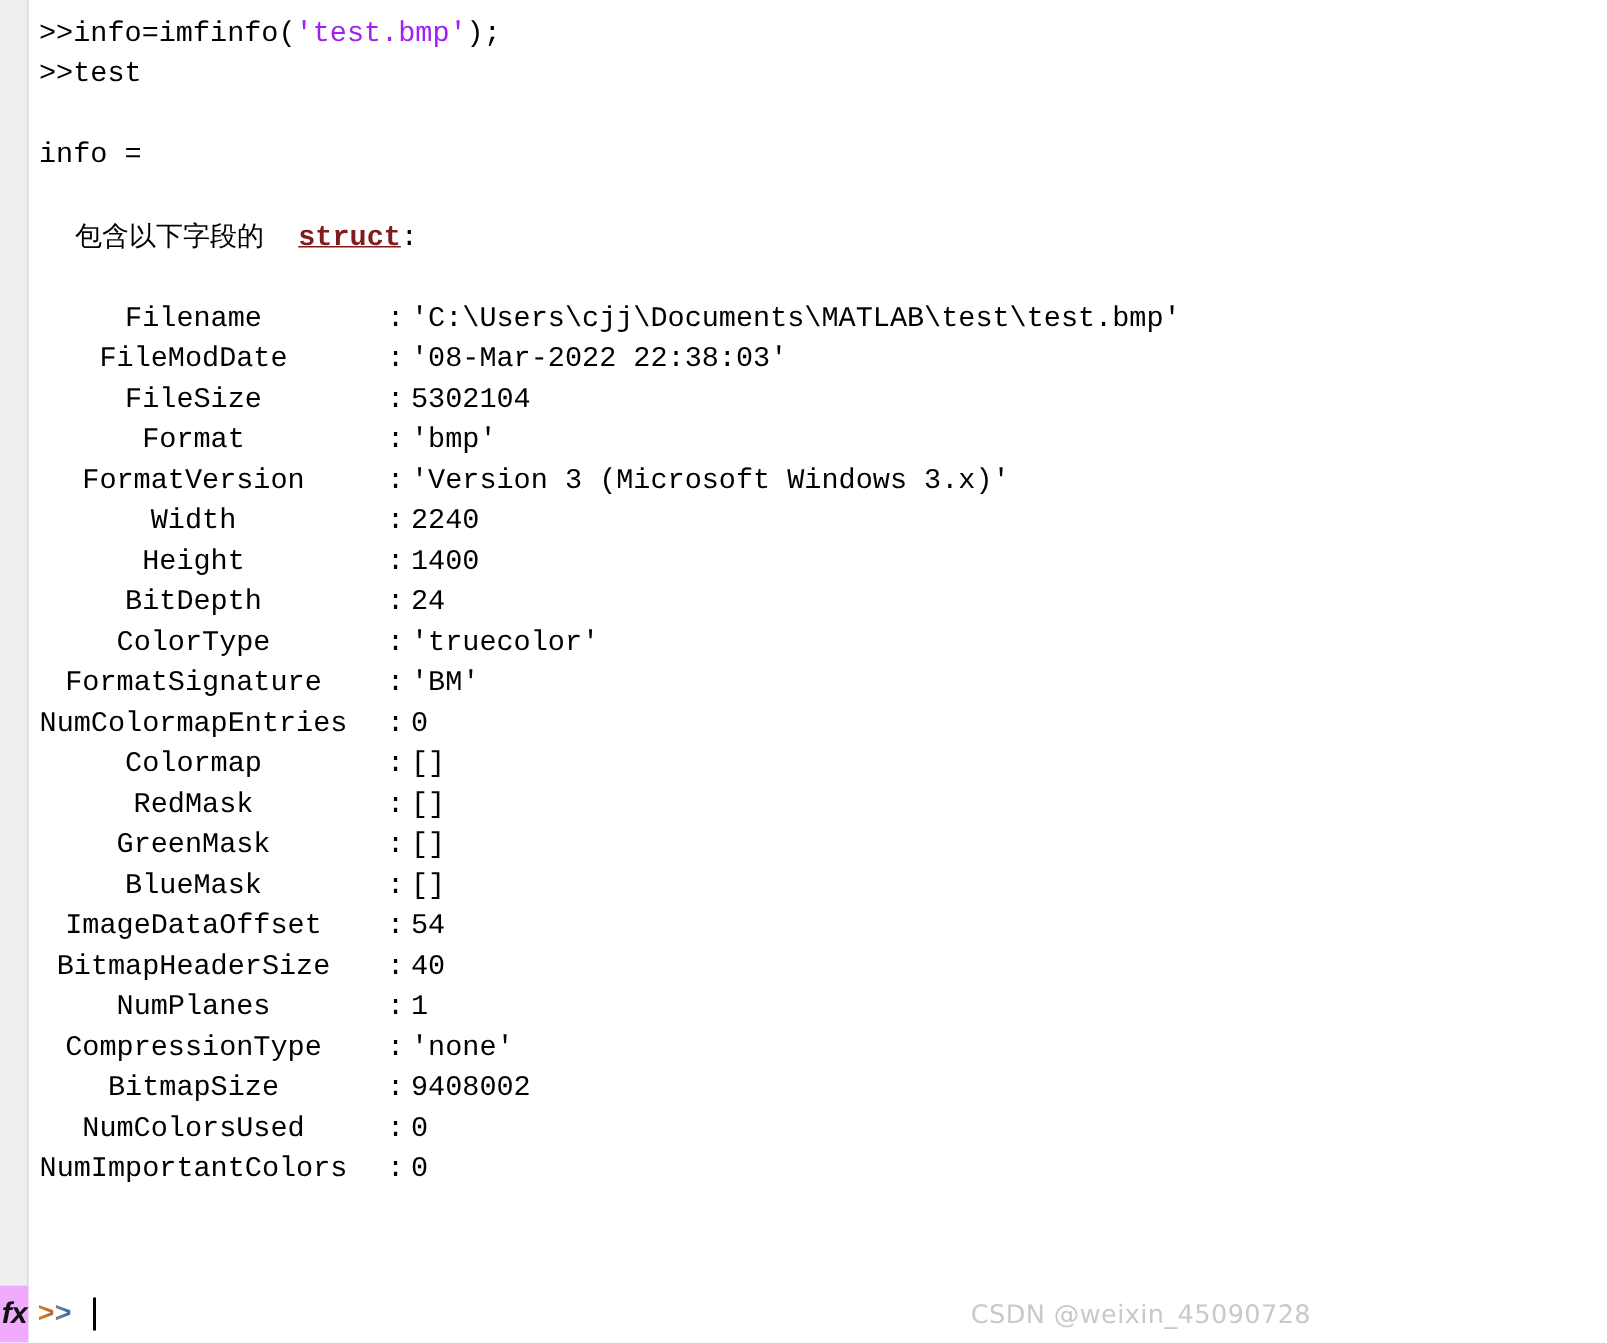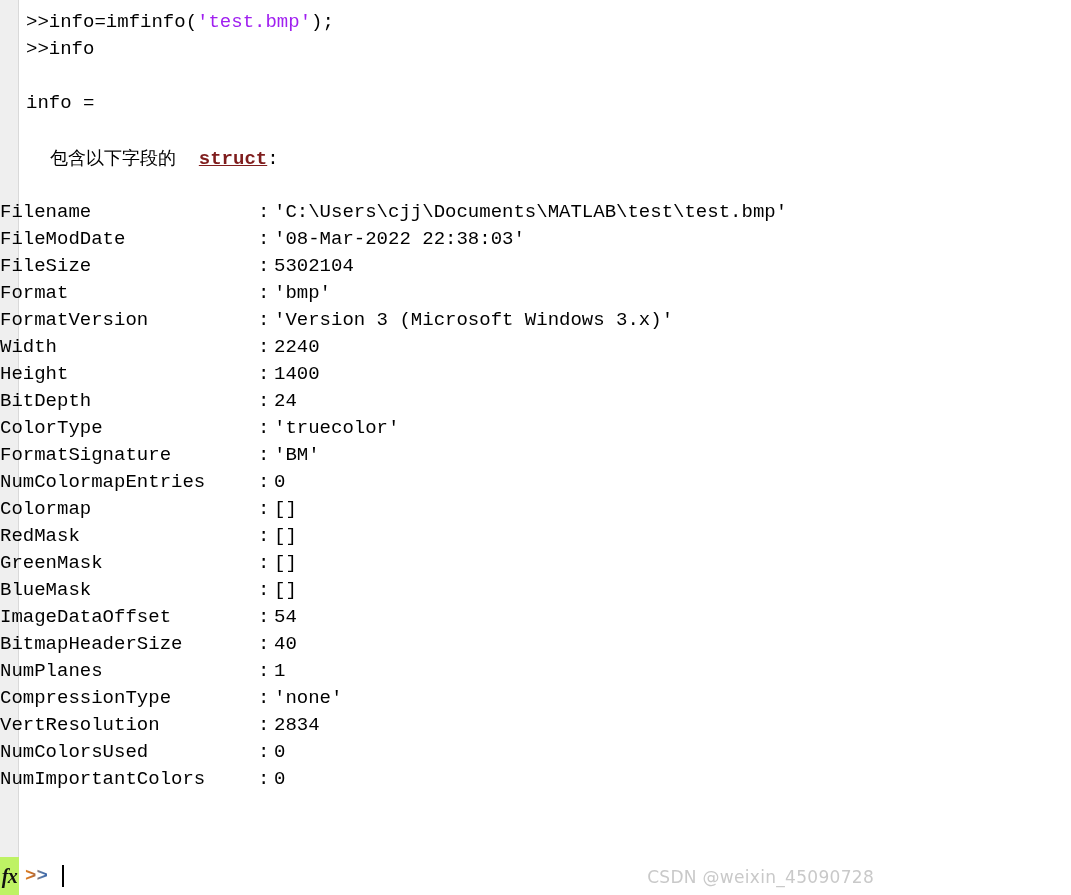--- a/index.html
+++ b/index.html
@@ -88,21 +88,21 @@
     height: 27px;
     line-height: 27px;
     font-size: 19px;
     white-space: pre;
     color: #000000;
     font-family: "Liberation Mono", "DejaVu Sans Mono", monospace;
   }
   .field-name {
     display: inline-block;
     width: 258px;
-    text-align: left;
+    text-align: center;
     padding-right: 0px;
   }
   .field-colon {
     display: inline-block;
     width: 16px;
     text-align: left;
   }
   .field-value {
     display: inline-block;
     text-align: center;
@@ -115,23 +115,23 @@
     bottom: 0;
     width: 1071px;
     height: 38px;
     background: #ffffff;
     display: flex;
     align-items: center;
   }
   .fx-badge {
     width: 19px;
     height: 38px;
-    background: #bef264;
+    background: #f0abfc;
     color: #111111;
-    font-family: Liberation Serif, serif;
+    font-family: Liberation Sans, sans-serif;
     font-style: italic;
     font-weight: bold;
     font-size: 20px;
     display: flex;
     align-items: center;
     justify-content: center;
     letter-spacing: -0.5px;
     box-sizing: border-box;
   }
   .live-prompt {
@@ -169,21 +169,21 @@
 <div class="cmd-window">
 
   <div class="gutter"></div>
 
   <div class="output-area">
 
     <div class="line" style="top:-18px; left:26px;">&gt;&gt;</div>
 
     <div class="line" style="top:9px; left:26px;"><span class="prompt-mark">&gt;&gt;</span><span style="margin-left:0">info=imfinfo(</span><span class="str-lit">'test.bmp'</span><span>);</span></div>
 
-    <div class="line" style="top:36px; left:26px;"><span class="prompt-mark">&gt;&gt;</span><span>info</span></div>
+    <div class="line" style="top:36px; left:26px;"><span class="prompt-mark">&gt;&gt;</span><span>test</span></div>
 
     <div class="line" style="top:90px; left:26px;">info =</div>
 
     <div class="line" style="top:144px; left:50px;"><span class="cjk">包含以下字段的</span><span>  </span><span class="link">struct</span><span>:</span></div>
 
     <div class="fields">
 
       <div class="field-row"><span class="field-name">Filename</span><span class="field-colon">: </span><span class="field-value">'C:\Users\cjj\Documents\MATLAB\test\test.bmp'</span></div>
 
       <div class="field-row"><span class="field-name">FileModDate</span><span class="field-colon">: </span><span class="field-value">'08-Mar-2022 22:38:03'</span></div>
@@ -215,23 +215,23 @@
       <div class="field-row"><span class="field-name">BlueMask</span><span class="field-colon">: </span><span class="field-value">[]</span></div>
 
       <div class="field-row"><span class="field-name">ImageDataOffset</span><span class="field-colon">: </span><span class="field-value">54</span></div>
 
       <div class="field-row"><span class="field-name">BitmapHeaderSize</span><span class="field-colon">: </span><span class="field-value">40</span></div>
 
       <div class="field-row"><span class="field-name">NumPlanes</span><span class="field-colon">: </span><span class="field-value">1</span></div>
 
       <div class="field-row"><span class="field-name">CompressionType</span><span class="field-colon">: </span><span class="field-value">'none'</span></div>
 
-
-
-      <div class="field-row"><span class="field-name">VertResolution</span><span class="field-colon">: </span><span class="field-value">2834</span></div>
+      <div class="field-row"><span class="field-name">BitmapSize</span><span class="field-colon">: </span><span class="field-value">9408002</span></div>
+
+
 
       <div class="field-row"><span class="field-name">NumColorsUsed</span><span class="field-colon">: </span><span class="field-value">0</span></div>
 
       <div class="field-row"><span class="field-name">NumImportantColors</span><span class="field-colon">: </span><span class="field-value">0</span></div>
 
     </div>
   </div>
 
   <div class="prompt-bar">
     <div class="fx-badge">fx</div>

